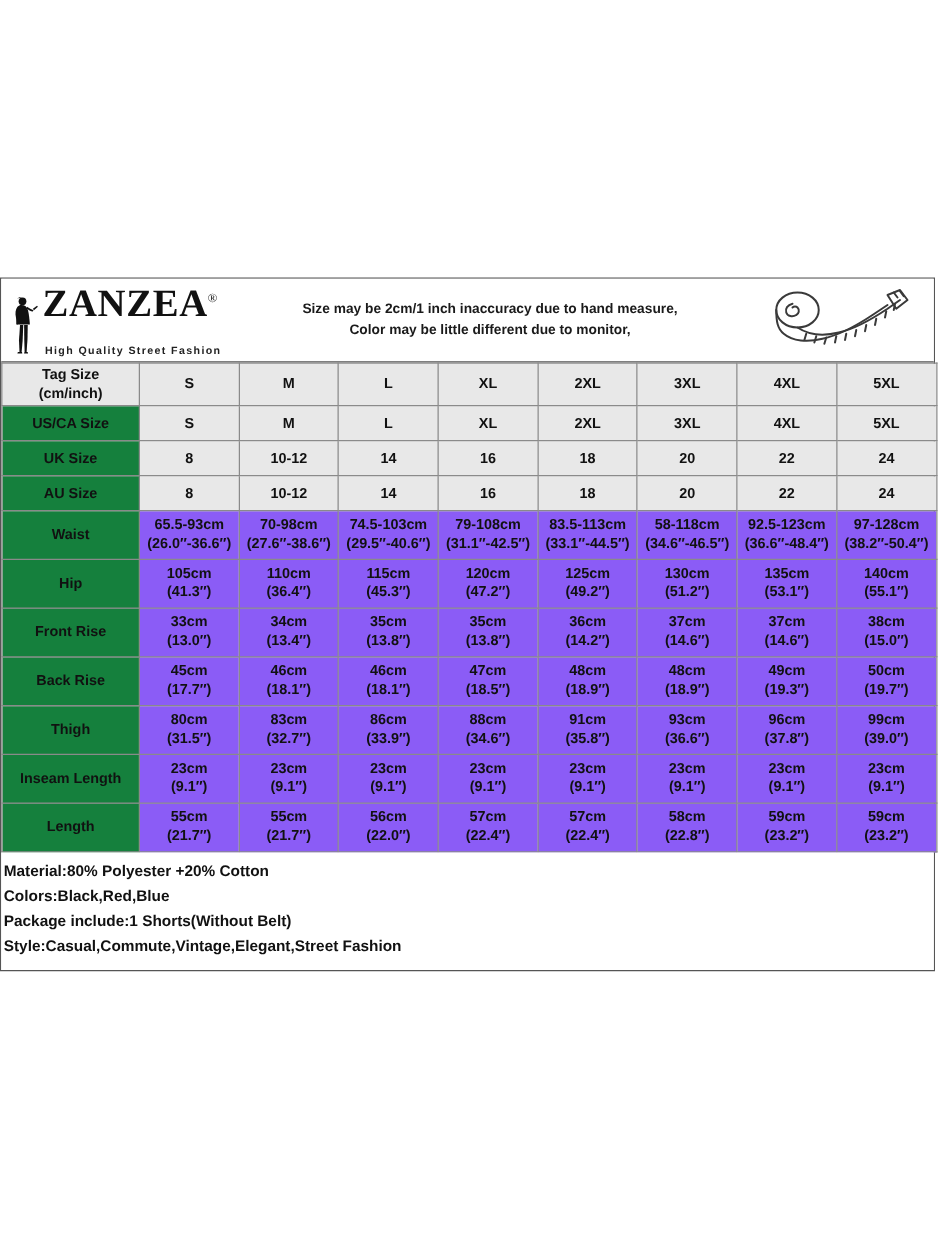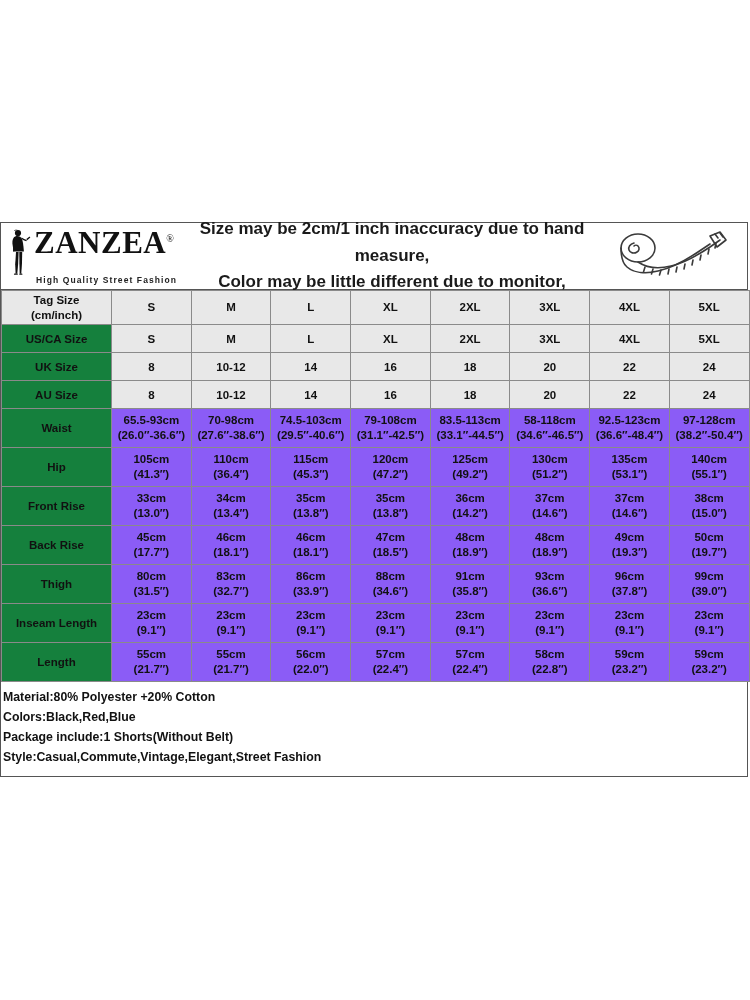--- a/index.html
+++ b/index.html
@@ -37,21 +37,21 @@
     align-items: center;
     height: 66px;
     border-bottom: 1px solid #555555;
     background: #ffffff;
   }
 
   .logo-cell {
     width: 186px;
     flex: 0 0 186px;
     display: flex;
-    align-items: flex-start;
+    align-items: flex-end;
     padding-left: 6px;
     box-sizing: border-box;
   }
   .logo-figure {
     flex: 0 0 26px;
     height: 50px;
     margin-right: 1px;
   }
   .logo-text {
     display: flex;
@@ -77,21 +77,21 @@
     font-weight: 700;
     letter-spacing: 1.1px;
     color: #222222;
     margin-top: 18px;
     margin-left: 2px;
   }
 
   .notice {
     flex: 1 1 auto;
     text-align: center;
-    font-size: 17px;
+    font-size: 11px;
     font-weight: 600;
     line-height: 1.55;
     color: #1a1a1a;
     padding: 0 4px;
   }
 
   .tape-cell {
     width: 150px;
     flex: 0 0 150px;
     display: flex;

